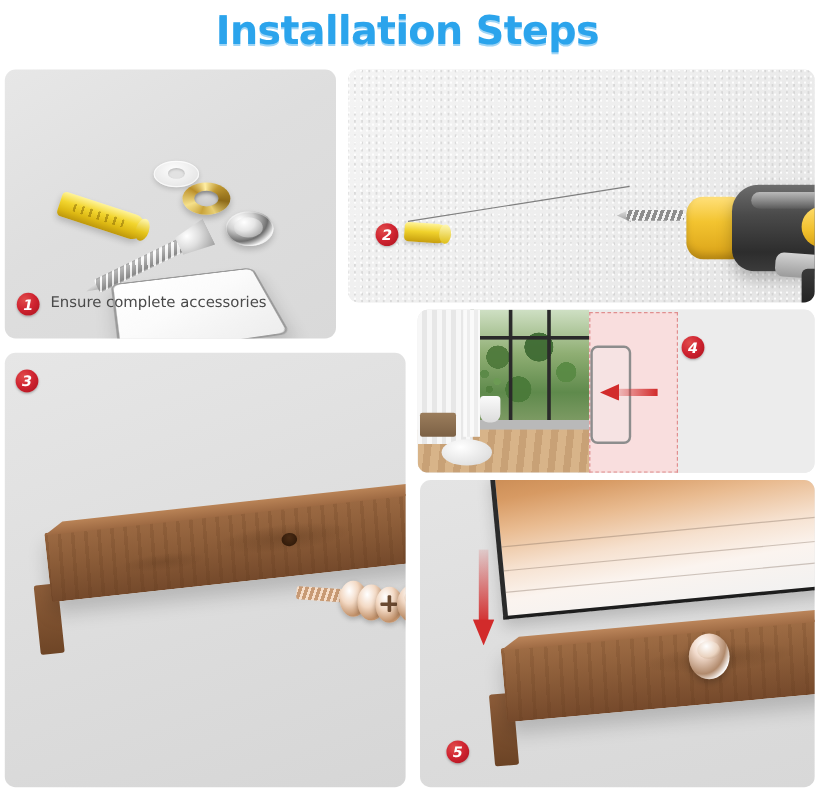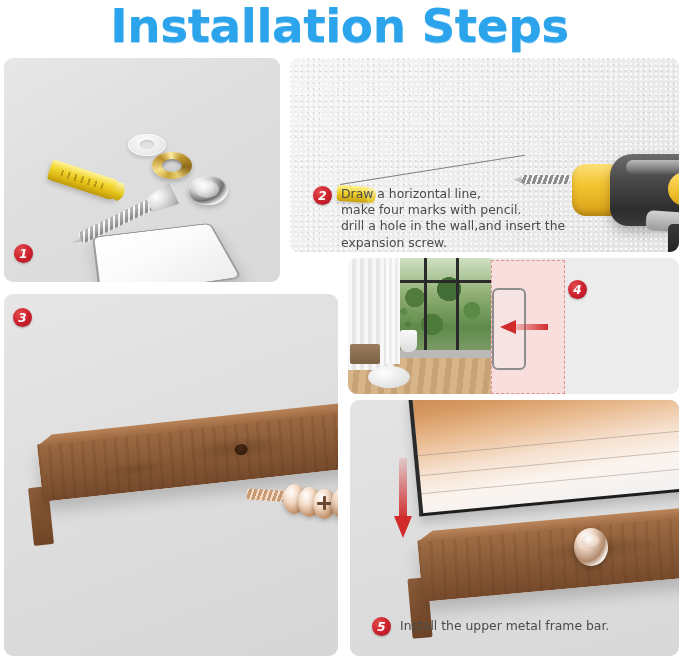--- a/index.html
+++ b/index.html
@@ -11,21 +11,21 @@
     position:relative;
   }
   .page{position:relative;width:679px;height:660px;}
 
   
   .title{
     position:absolute;left:0;top:0;width:679px;height:50px;
     display:flex;align-items:center;justify-content:center;
     font-family:"DejaVu Sans", sans-serif;
     font-weight:bold;
-    font-size:47px;
+    font-size:33px;
     letter-spacing:-0.5px;
     color:#2BA4EC;
     text-shadow:0 1px 0 #9fd5f6;
   }
 
   
   .panel{position:absolute;border-radius:9px;overflow:hidden;background:#e2e2e2;}
   #panel1{left:4px;top:58px;width:276px;height:224px;
     background:linear-gradient(150deg,#e7e7e7 0%,#dedede 45%,#d9d9d9 100%);}
   #panel2{left:290px;top:58px;width:389px;height:194px;background:#efefef;}
@@ -444,36 +444,32 @@
     <div class="leftblock5"></div>
     <div class="woodbar5">
       <div class="edge"></div>
       <div class="grain"></div>
     </div>
     <div class="cdome5"></div>
   </div>
 
   <div class="caption" id="cap1">
     <div class="badge">1</div>
+    <div class="cap-text">Ensure complete accessories</div>
   </div>
 
   <div class="caption" id="cap2">
     <div class="badge">2</div>
-    <div class="cap-text">Draw a horizontal line,
-make four marks with pencil.
-drill a hole in the wall,and insert the
-expansion screw.</div>
   </div>
 
   <div class="caption" id="cap3">
     <div class="badge">3</div>
   </div>
 
   <div class="caption" id="cap4">
     <div class="badge">4</div>
   </div>
 
   <div class="caption" id="cap5">
     <div class="badge">5</div>
-    <div class="cap-text">Install the upper metal frame bar.</div>
   </div>
 
 </div>
 
 </body></html>

